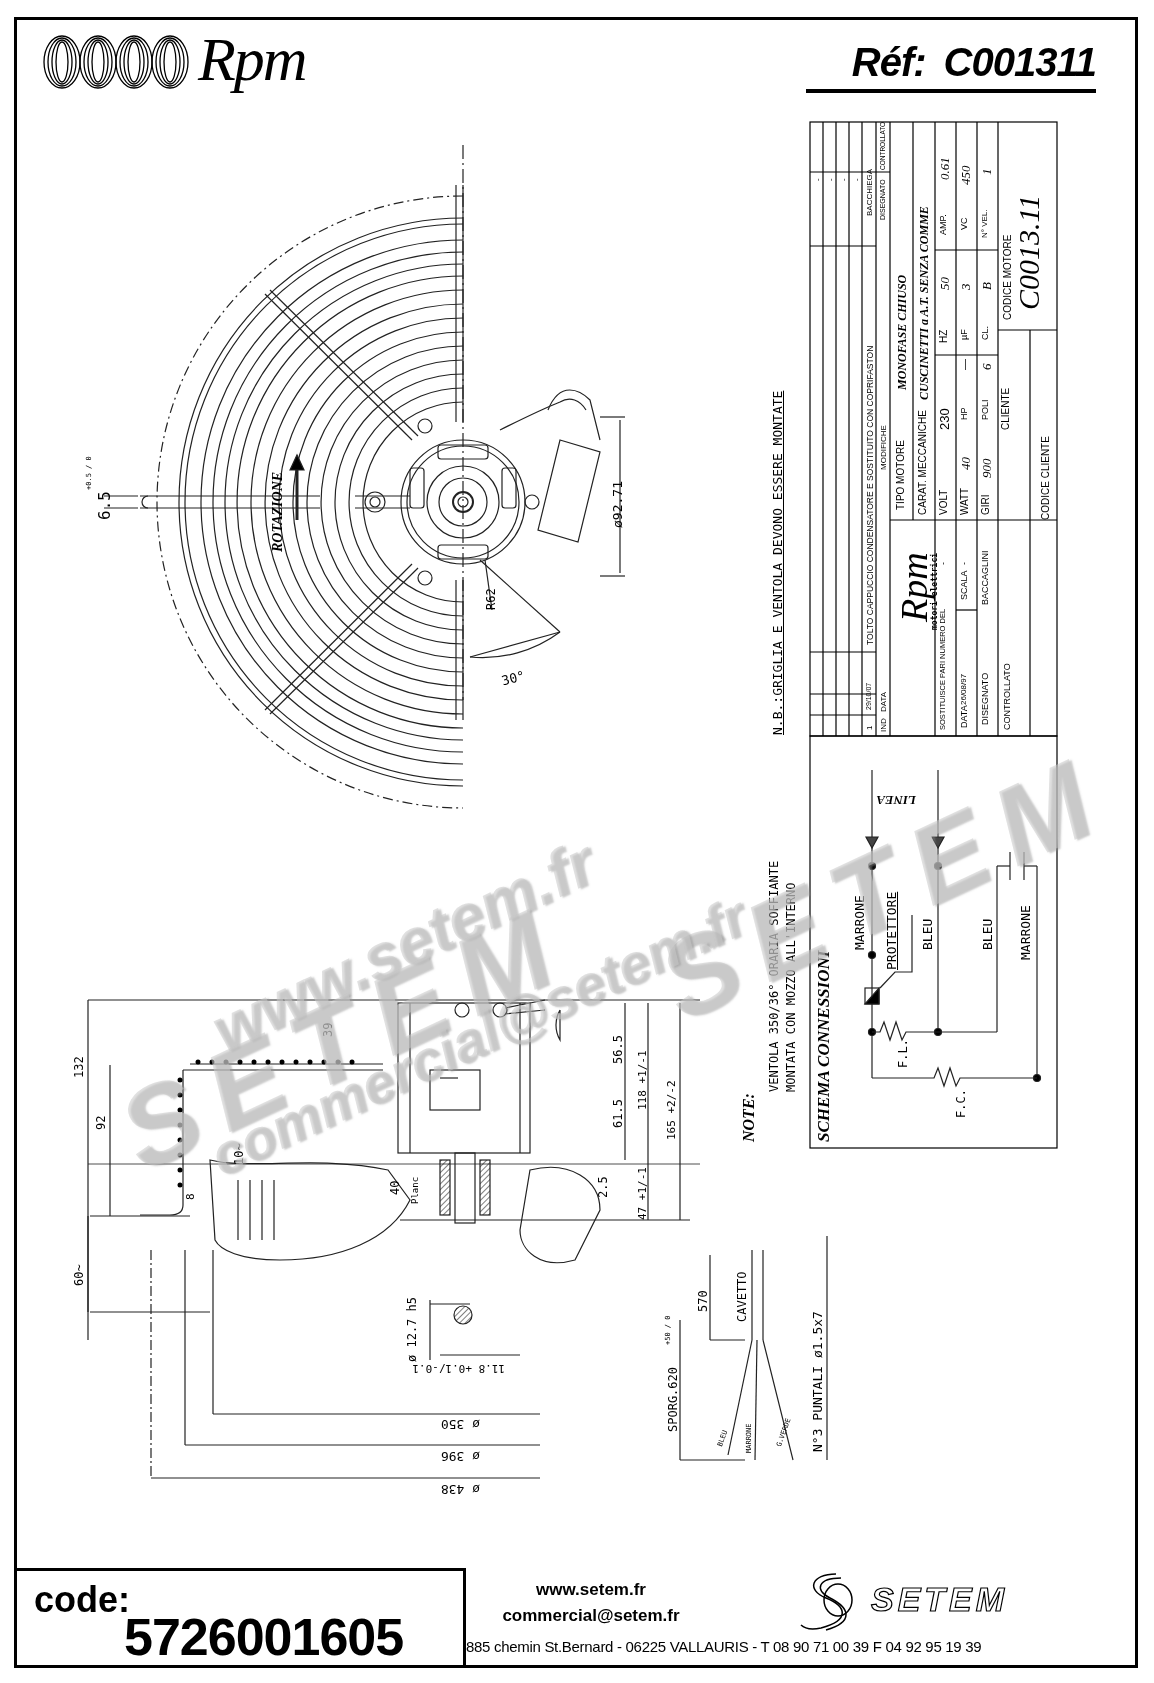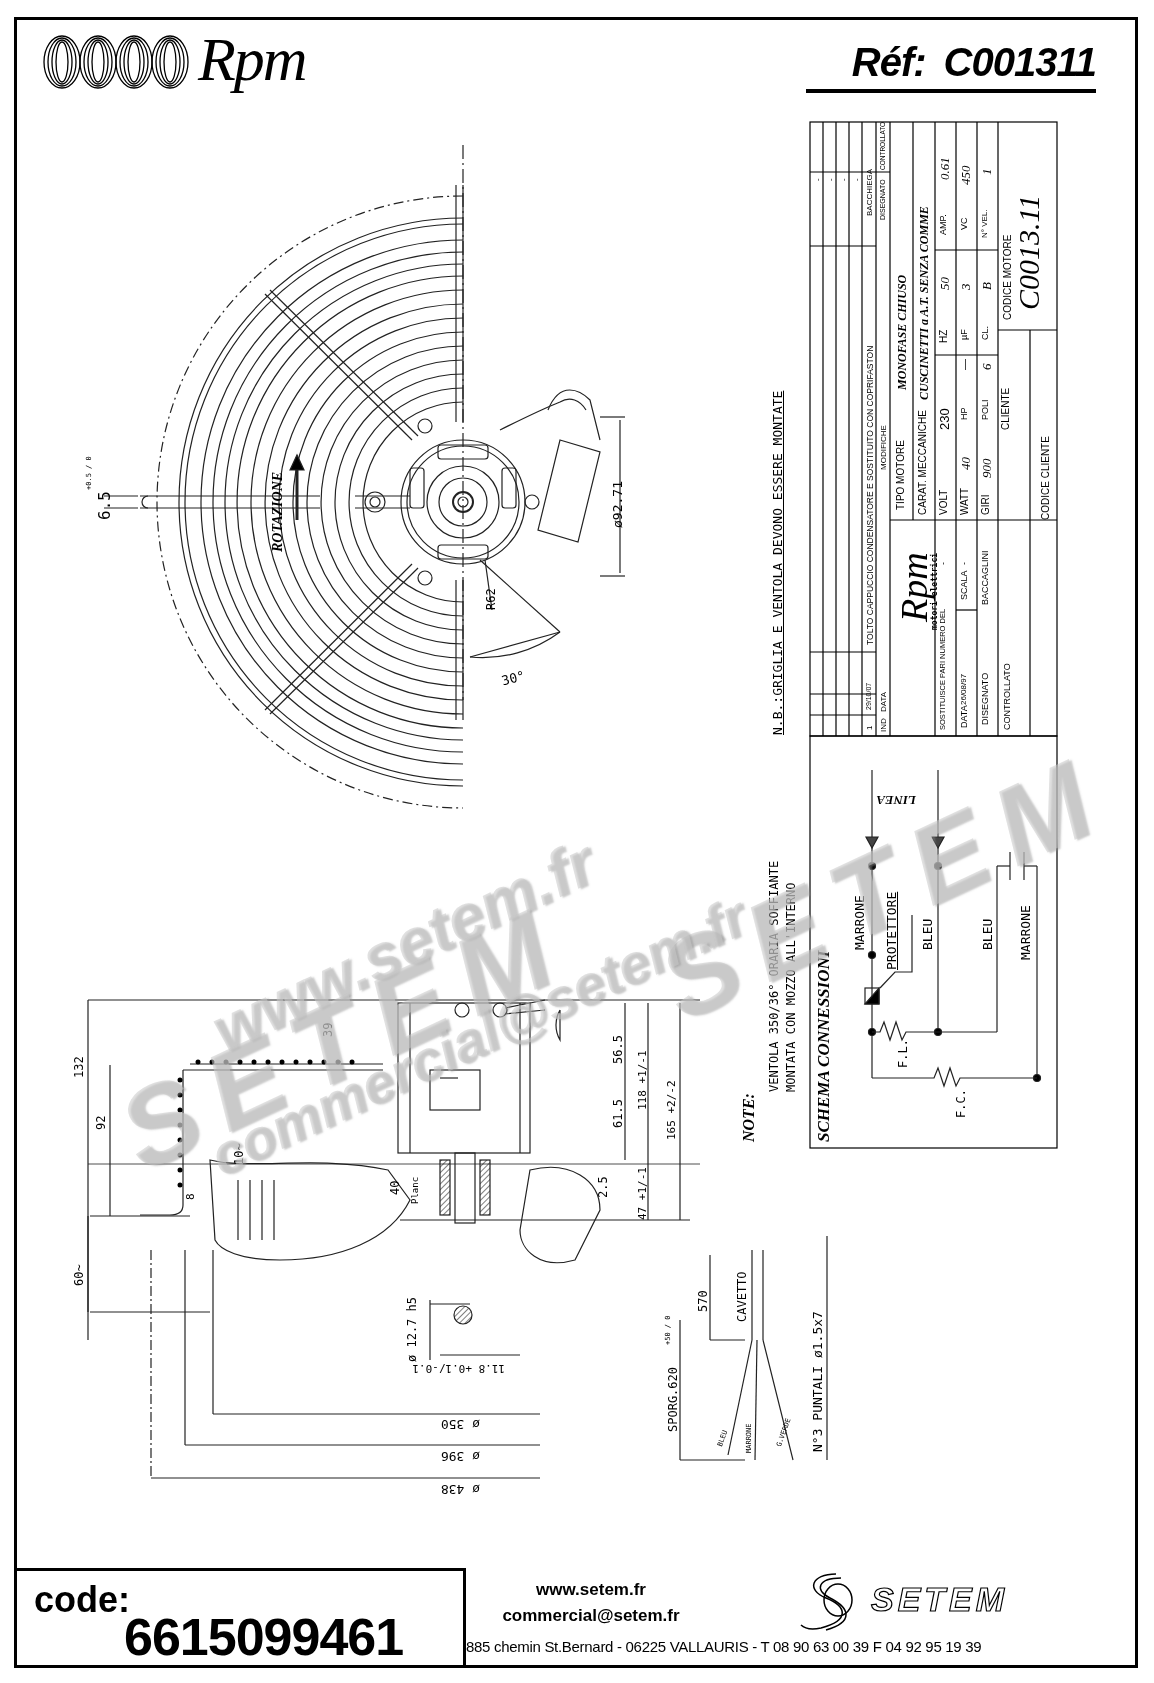--- a/index.html
+++ b/index.html
@@ -386,26 +386,26 @@
 <div class="rot mono" style="left:775px;top:1445px;transform:rotate(-70deg);font-size:7px;">G.VERDE</div>
 <div class="rot mono" style="left:810px;top:1452px;transform:rotate(-90deg);font-size:13px;">N°3 PUNTALI ø1.5x7</div>
 
 <div class="watermark" style="left:200px;top:1000px;transform:rotate(-25deg);font-size:64px;">www.setem.fr</div>
 <div class="watermark" style="left:100px;top:1080px;transform:rotate(-25deg);font-size:110px;letter-spacing:20px;">SETEM</div>
 <div class="watermark" style="left:640px;top:930px;transform:rotate(-25deg);font-size:110px;letter-spacing:20px;">SETEM</div>
 <div class="watermark" style="left:200px;top:1130px;transform:rotate(-25deg);font-size:56px;">commercial@setem.fr</div>
 
 <div class="code-box">
   <div class="code-lbl">code:</div>
-  <div class="code-val">6615099461</div>
+  <div class="code-val">5726001605</div>
 </div>
 <div class="contact">
   <div class="web">www.setem.fr</div>
   <div class="mail">commercial@setem.fr</div>
-  <div class="addr">885 chemin St.Bernard  -  06225 VALLAURIS  -  T 08 90 63 00 39   F 04 92 95 19 39</div>
+  <div class="addr">885 chemin St.Bernard  -  06225 VALLAURIS  -  T 08 90 71 00 39   F 04 92 95 19 39</div>
   <div class="setem-logo">
     <svg width="80" height="62">
       <g fill="none" stroke="#000" stroke-width="1.5">
         <path d="M40,4 C15,4 10,20 30,28 C50,36 55,50 25,58 C15,60 8,58 5,55"></path>
         <path d="M45,8 C22,8 18,20 34,28 C54,38 58,52 30,60"></path>
         <ellipse cx="42" cy="30" rx="14" ry="16"></ellipse>
       </g>
     </svg>
     <span class="setem-word">SETEM</span>
   </div>

